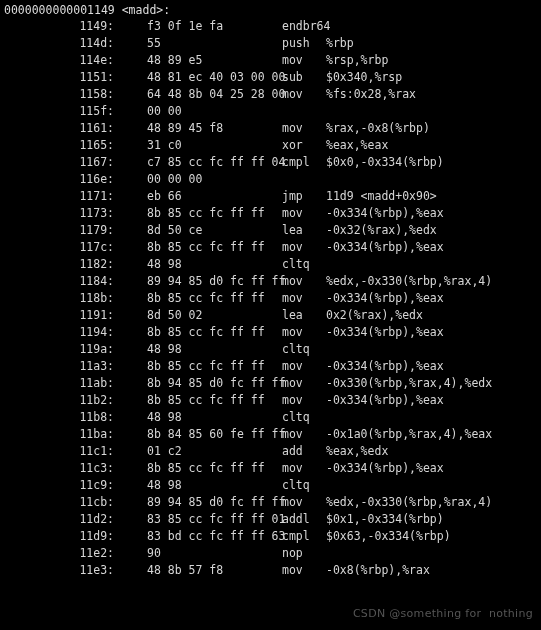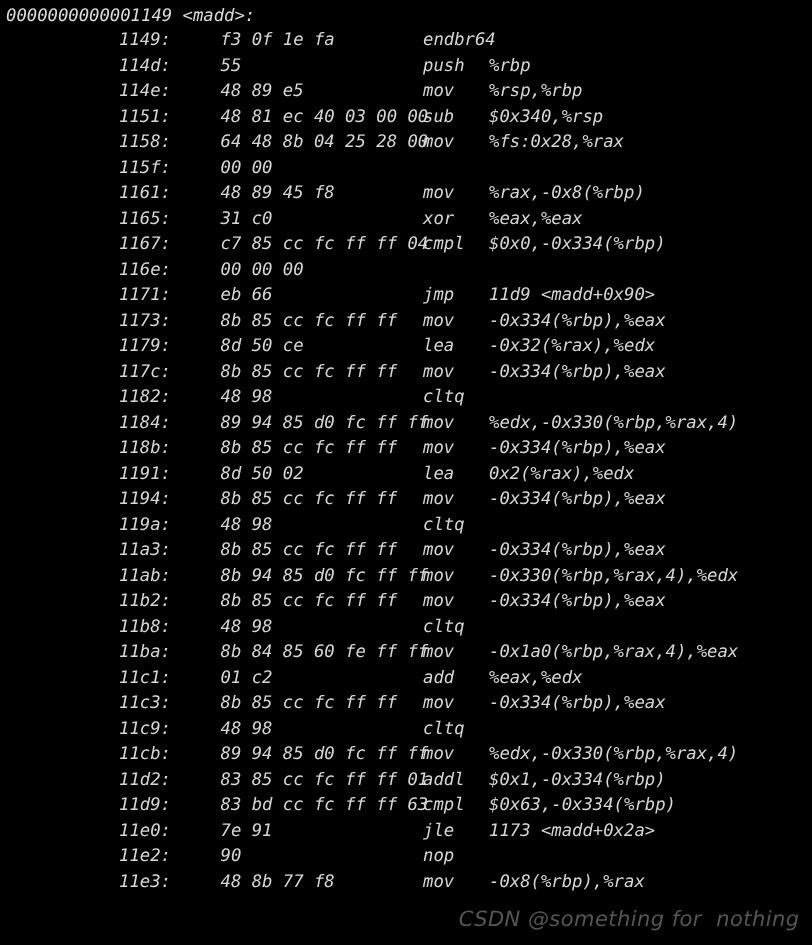--- a/index.html
+++ b/index.html
@@ -18,21 +18,20 @@
   #terminal {
     position: relative;
     width: 541px;
     height: 630px;
     background: #000000;
     color: #d6d6d6;
     font-size: 11.5px;
     line-height: 17px;
     padding: 2px 0 0 0;
     letter-spacing: 0px;
-    font-style: italic;
   }
   .sym-header {
     color: #dcdcdc;
     padding-left: 4px;
     white-space: pre;
     font-size: 11.5px;
     line-height: 16px;
   }
   .rows {
     display: block;
@@ -65,21 +64,21 @@
   }
   .col-ops {
     display: inline-block;
     color: #d6d6d6;
   }
   .watermark {
     position: absolute;
     right: 8px;
     bottom: 8px;
     color: #555555;
-    font-size: 14px;
+    font-size: 11px;
     font-family: "DejaVu Sans", "Liberation Sans", sans-serif;
     letter-spacing: 0.3px;
     white-space: pre;
     pointer-events: none;
   }
 </style>
 </head>
 <body>
 
 <div id="terminal">
@@ -111,19 +110,18 @@
       <div class="row"><span class="col-addr">11ab:</span><span class="col-bytes">8b 94 85 d0 fc ff ff</span><span class="col-mnem">mov</span><span class="col-ops">-0x330(%rbp,%rax,4),%edx</span></div>
       <div class="row"><span class="col-addr">11b2:</span><span class="col-bytes">8b 85 cc fc ff ff</span><span class="col-mnem">mov</span><span class="col-ops">-0x334(%rbp),%eax</span></div>
       <div class="row"><span class="col-addr">11b8:</span><span class="col-bytes">48 98</span><span class="col-mnem">cltq</span><span class="col-ops"></span></div>
       <div class="row"><span class="col-addr">11ba:</span><span class="col-bytes">8b 84 85 60 fe ff ff</span><span class="col-mnem">mov</span><span class="col-ops">-0x1a0(%rbp,%rax,4),%eax</span></div>
       <div class="row"><span class="col-addr">11c1:</span><span class="col-bytes">01 c2</span><span class="col-mnem">add</span><span class="col-ops">%eax,%edx</span></div>
       <div class="row"><span class="col-addr">11c3:</span><span class="col-bytes">8b 85 cc fc ff ff</span><span class="col-mnem">mov</span><span class="col-ops">-0x334(%rbp),%eax</span></div>
       <div class="row"><span class="col-addr">11c9:</span><span class="col-bytes">48 98</span><span class="col-mnem">cltq</span><span class="col-ops"></span></div>
       <div class="row"><span class="col-addr">11cb:</span><span class="col-bytes">89 94 85 d0 fc ff ff</span><span class="col-mnem">mov</span><span class="col-ops">%edx,-0x330(%rbp,%rax,4)</span></div>
       <div class="row"><span class="col-addr">11d2:</span><span class="col-bytes">83 85 cc fc ff ff 01</span><span class="col-mnem">addl</span><span class="col-ops">$0x1,-0x334(%rbp)</span></div>
       <div class="row"><span class="col-addr">11d9:</span><span class="col-bytes">83 bd cc fc ff ff 63</span><span class="col-mnem">cmpl</span><span class="col-ops">$0x63,-0x334(%rbp)</span></div>
-      <div class="row"><span class="col-addr">11e0:</span><span class="col-bytes">7e 91</span><span class="col-mnem">jle</span><span class="col-ops">1173 &lt;madd+0x2a&gt;</span></div>
       <div class="row"><span class="col-addr">11e2:</span><span class="col-bytes">90</span><span class="col-mnem">nop</span><span class="col-ops"></span></div>
-      <div class="row"><span class="col-addr">11e3:</span><span class="col-bytes">48 8b 77 f8</span><span class="col-mnem">mov</span><span class="col-ops">-0x8(%rbp),%rax</span></div>
+      <div class="row"><span class="col-addr">11e3:</span><span class="col-bytes">48 8b 57 f8</span><span class="col-mnem">mov</span><span class="col-ops">-0x8(%rbp),%rax</span></div>
     </div>
 
   <div class="watermark">CSDN @something for  nothing</div>
 </div>
 
 </body></html>

